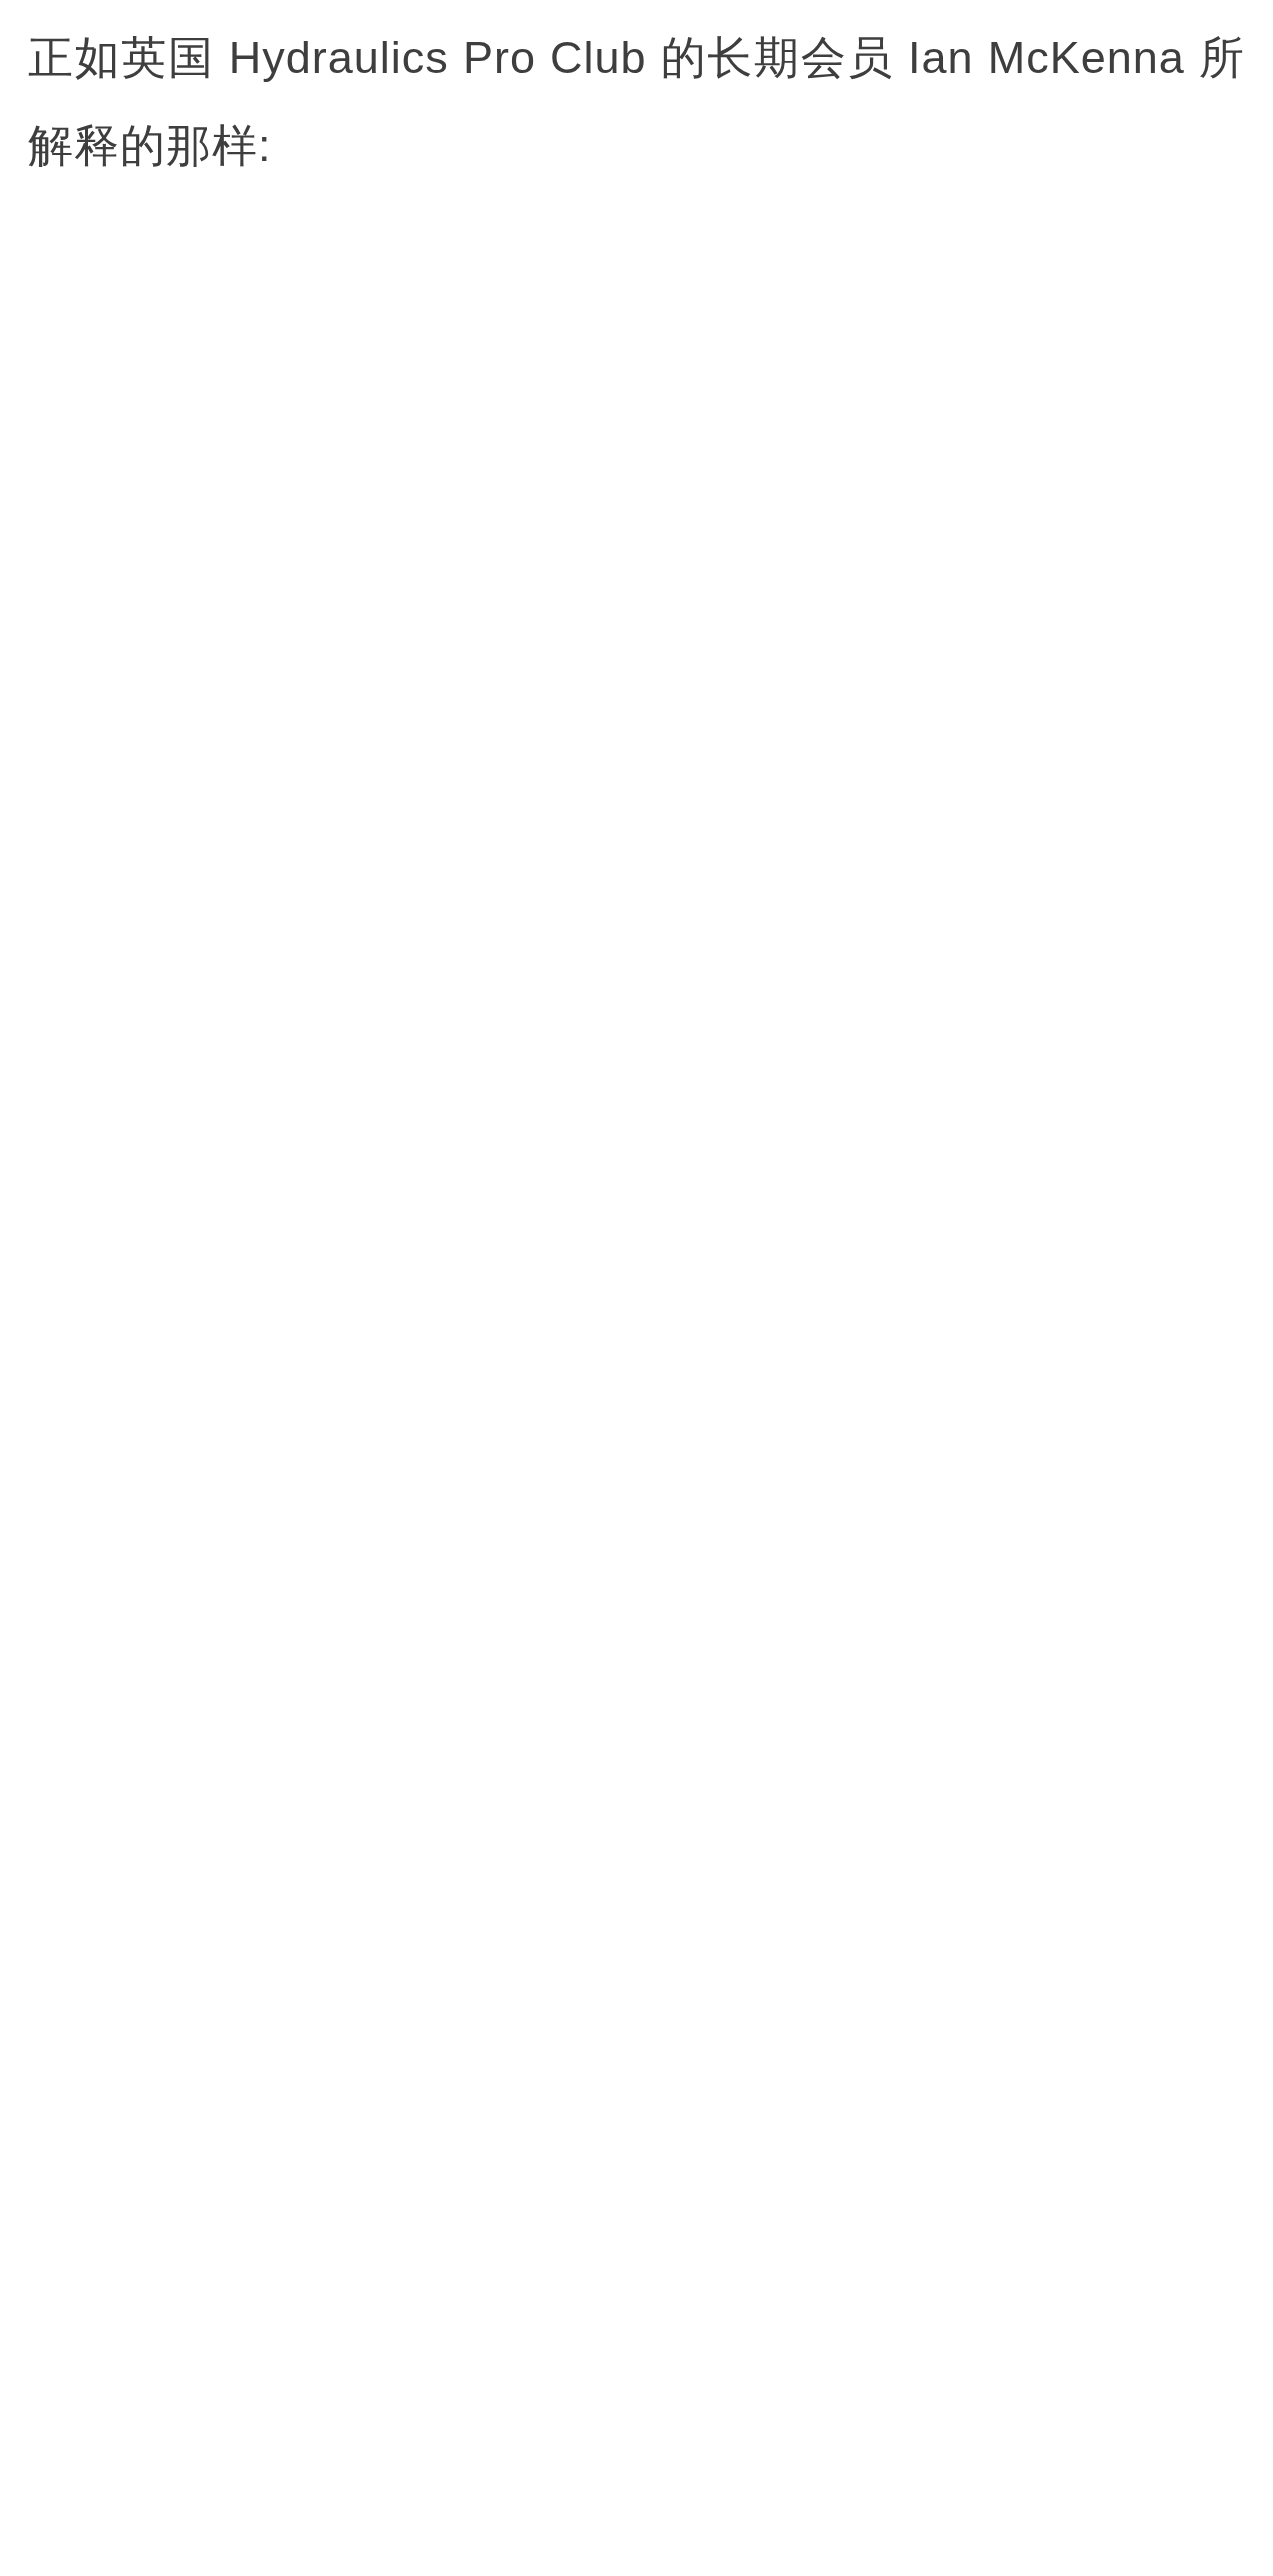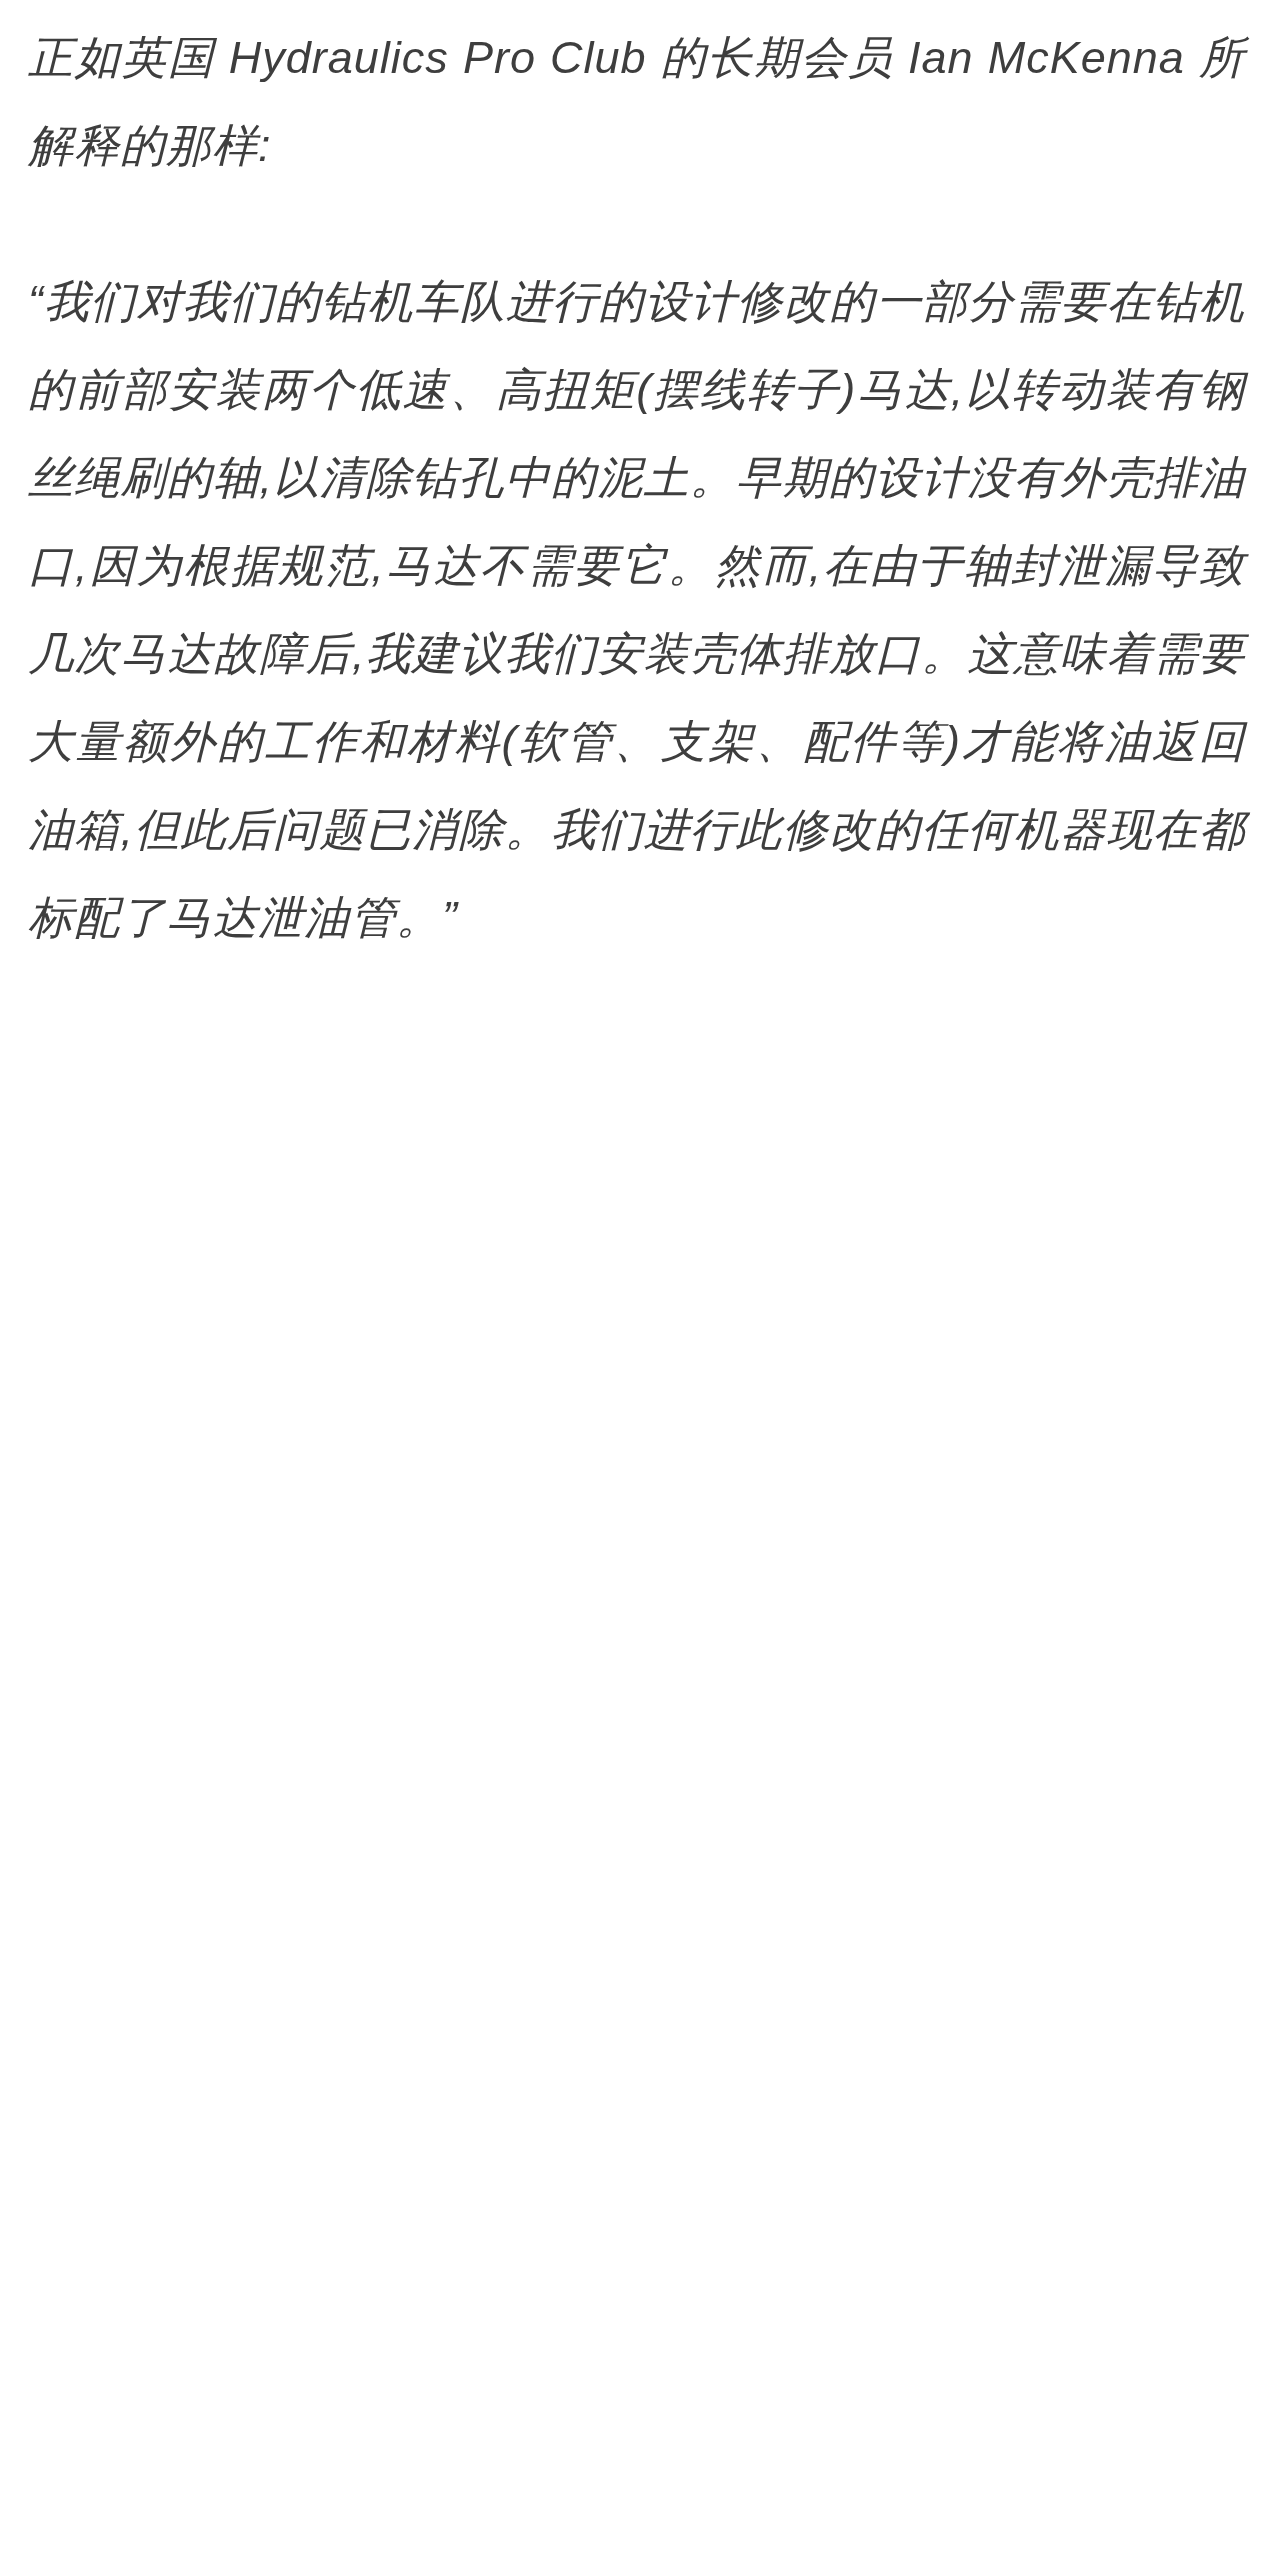--- a/index.html
+++ b/index.html
@@ -18,26 +18,24 @@
     padding: 14px 28px 40px 28px;
     color: #3e3e3e;
     font-size: 45px;
     line-height: 88px;
     letter-spacing: 1px;
     text-align: justify;
     word-break: break-word;
   }
   .article-body p {
     margin: 0 0 68px 0;
-    font-style: italic;
   }
   .article-body p:last-child {
     margin-bottom: 0;
   }
 </style>
 </head>
 <body style="background: rgb(255, 255, 255);">
 
 <main class="article-body" style="color: rgb(62, 62, 62);">
   <p>正如英国 Hydraulics Pro Club 的长期会员 Ian McKenna 所解释的那样:</p>
-  <p>“我们对我们的钻机车队进行的设计修改的一部分需要在钻机的前部安装两个低速、高扭矩(摆线转子)马达,以转动装有钢丝绳刷的轴,以清除钻孔中的泥土。早期的设计没有外壳排油口,因为根据规范,马达不需要它。然而,在由于轴封泄漏导致几次马达故障后,我建议我们安装壳体排放口。这意味着需要大量额外的工作和材料(软管、支架、配件等)才能将油返回油箱,但此后问题已消除。我们进行此修改的任何机器现在都标配了马达泄油管。”</p>
 </main>
 
 
 </body></html>

